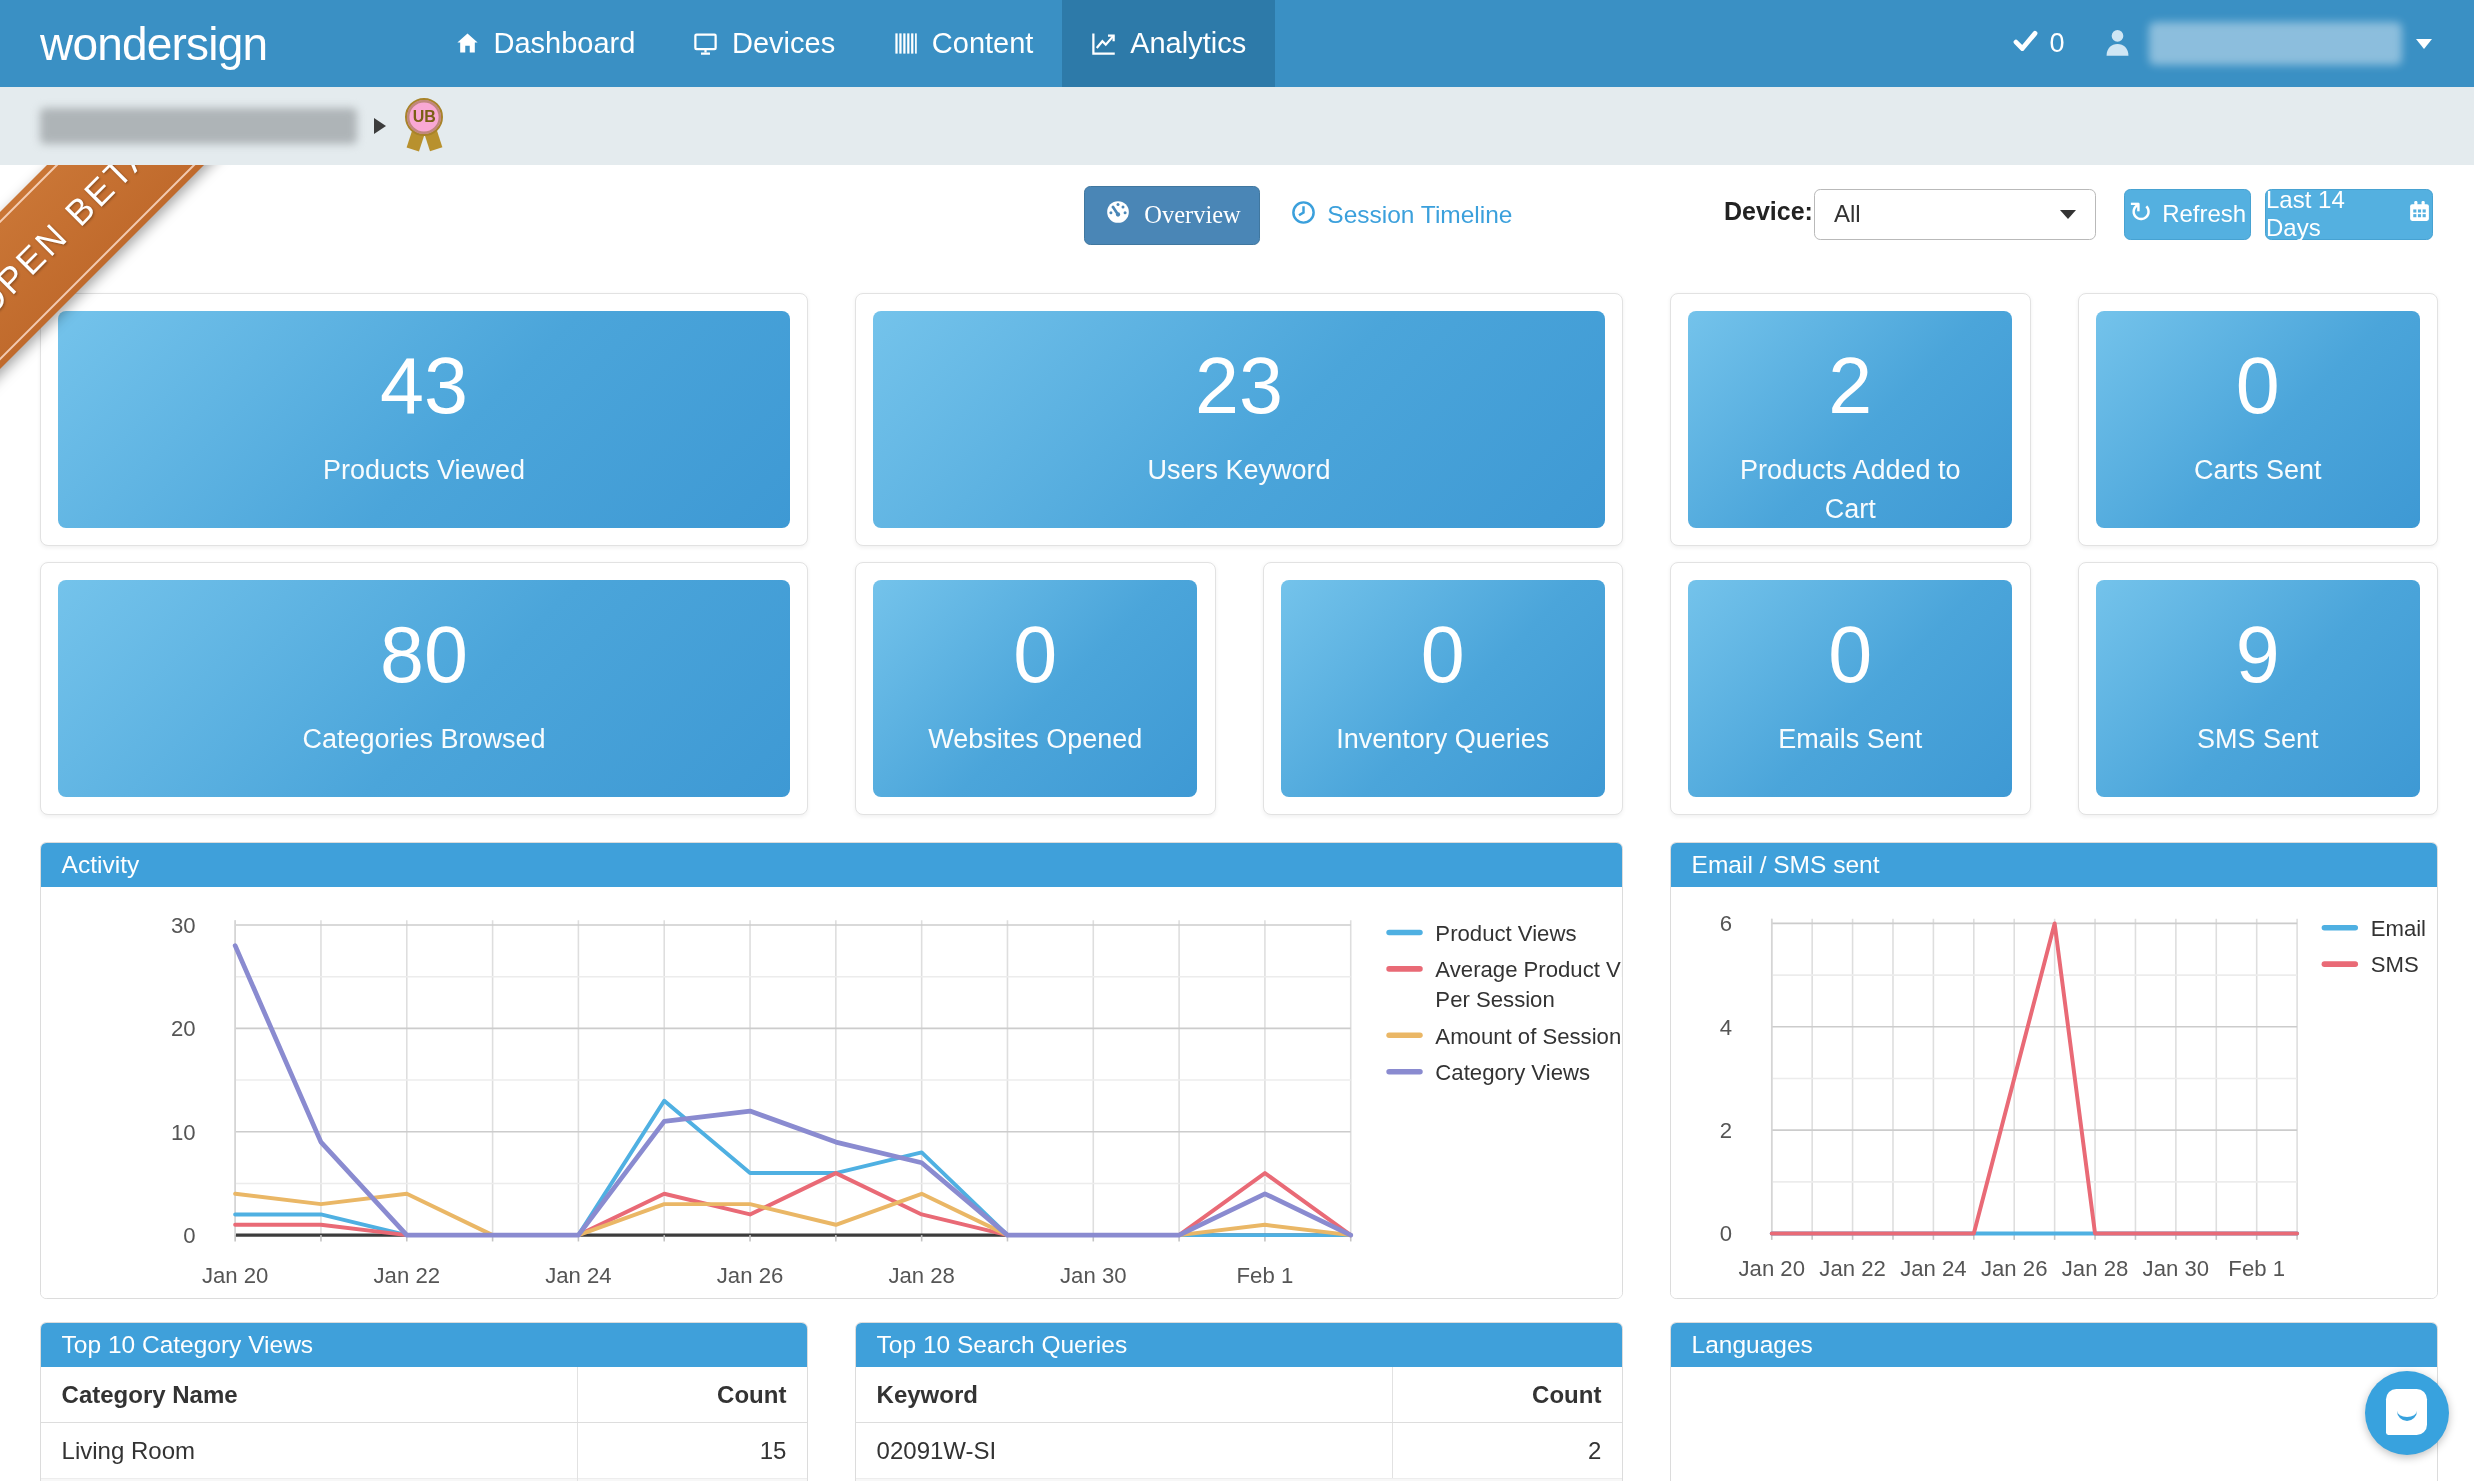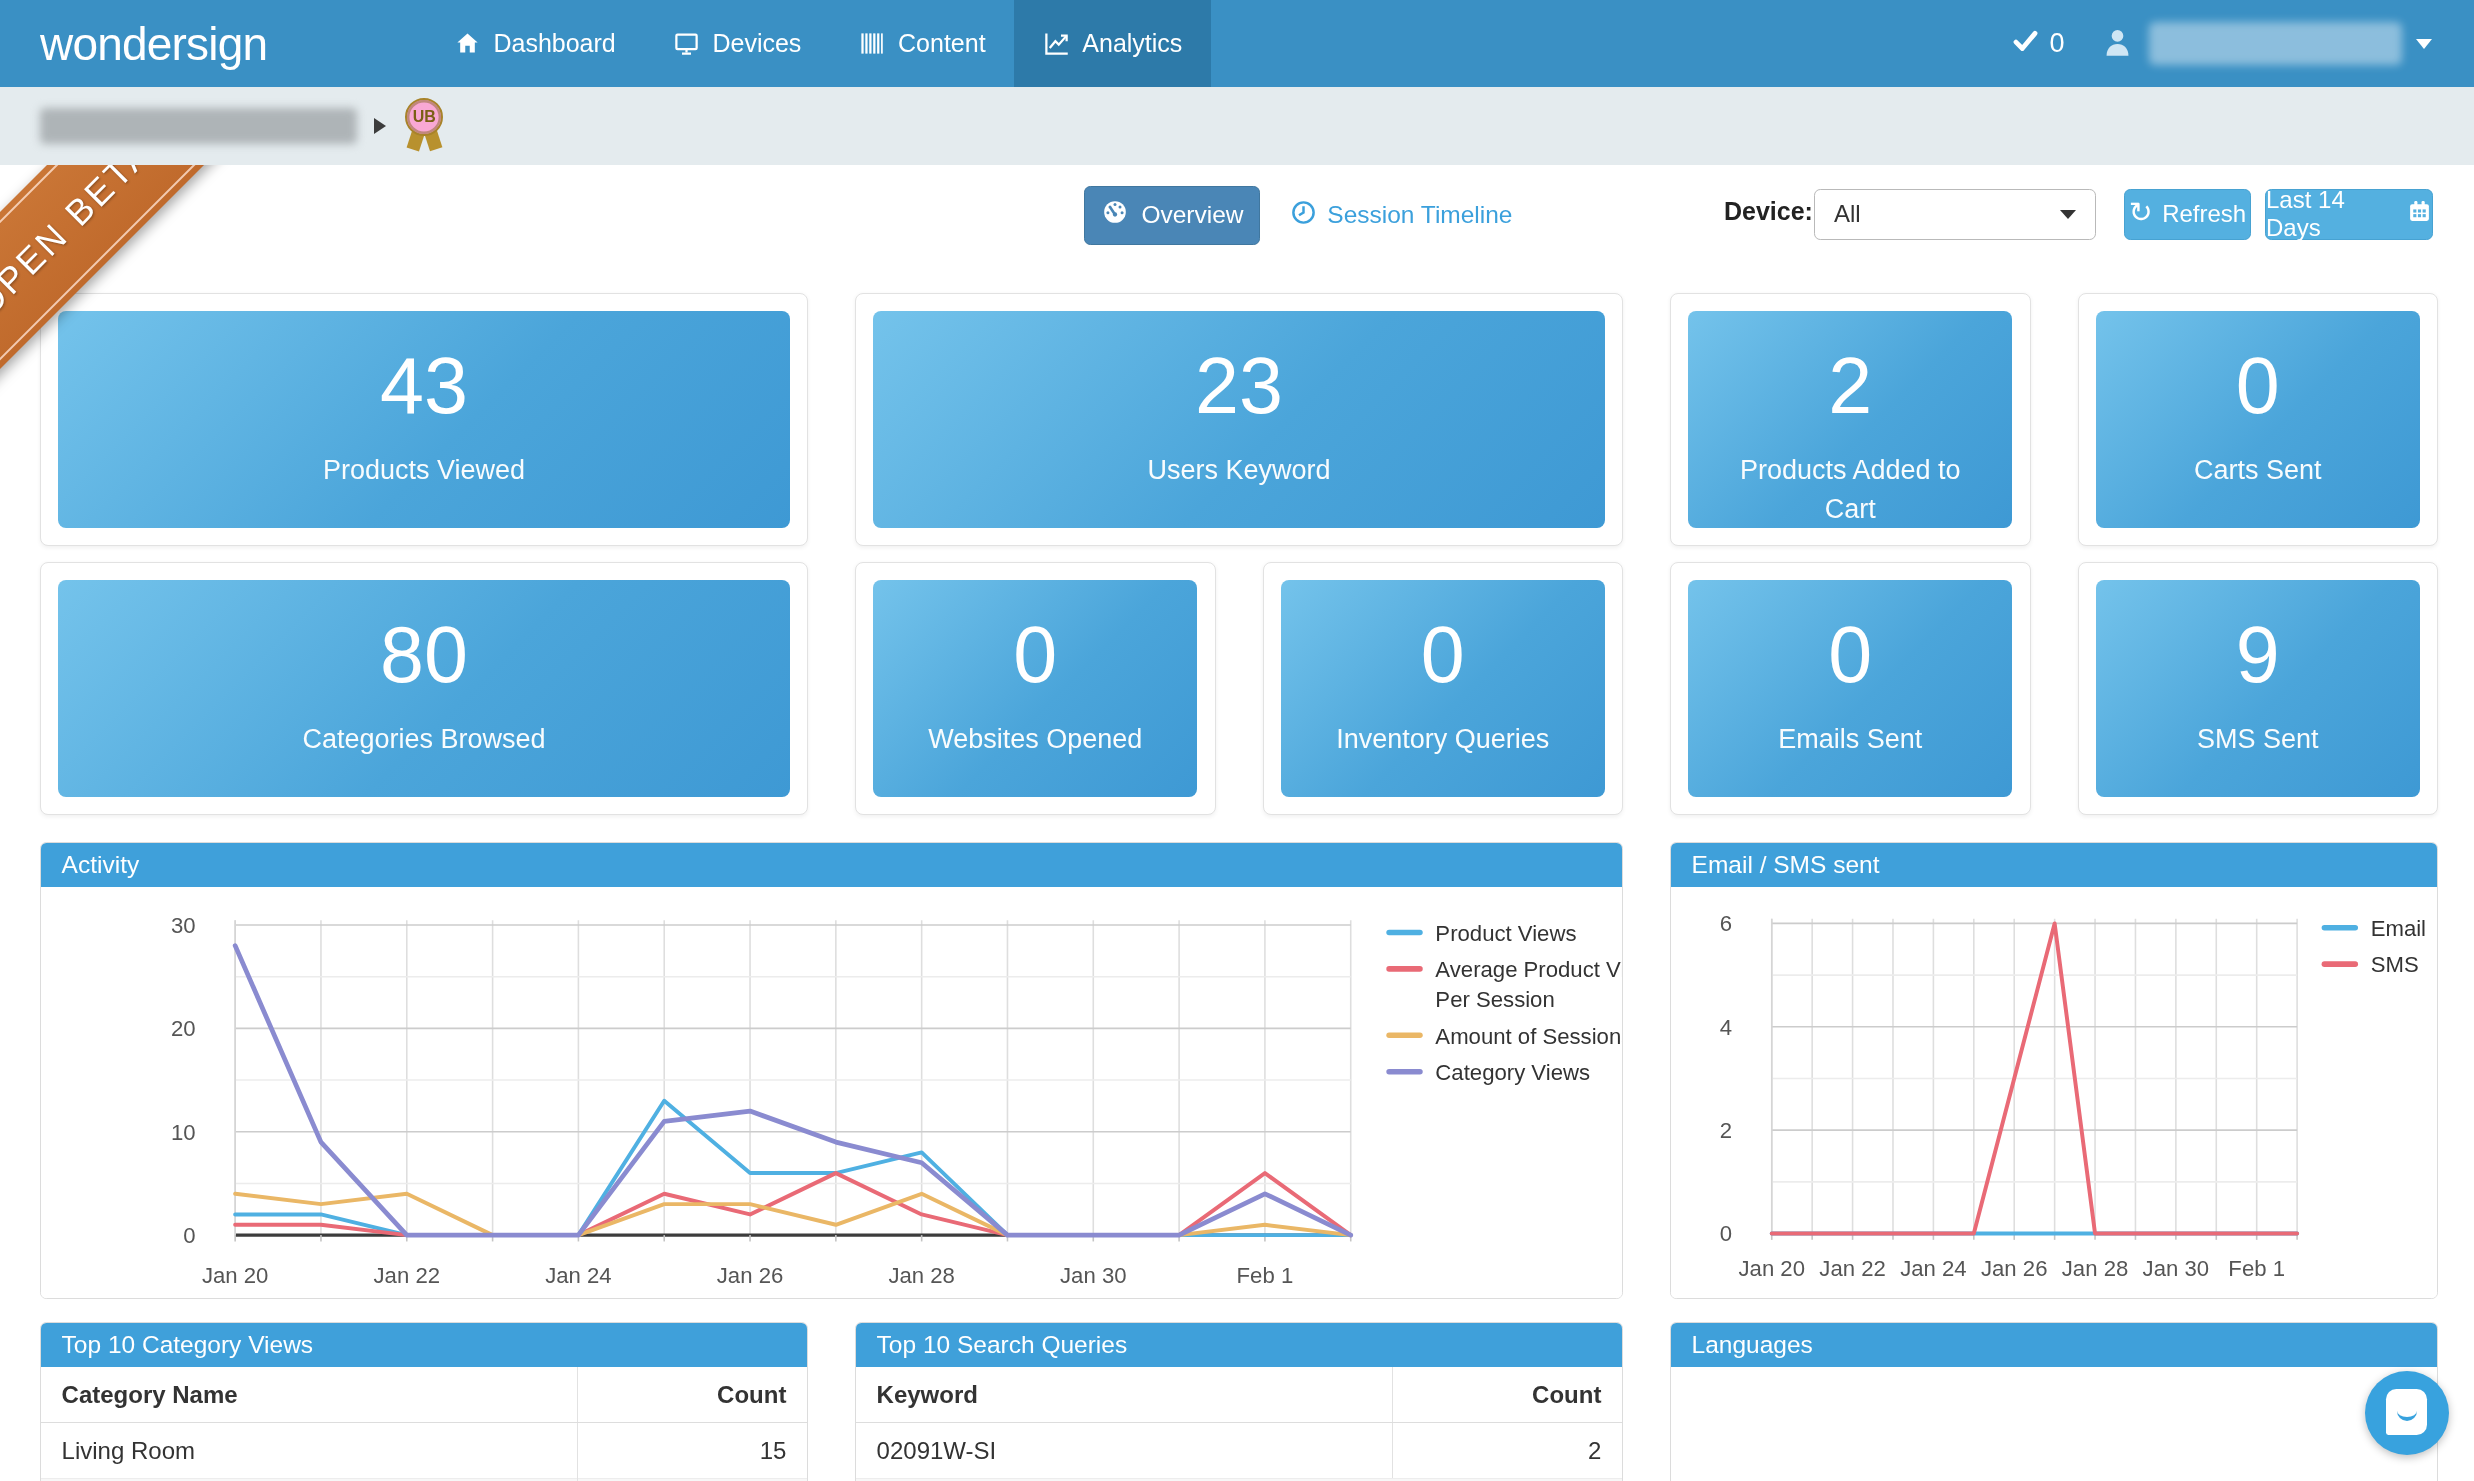--- a/index.html
+++ b/index.html
@@ -15,21 +15,21 @@
     position:absolute; top:0; left:0; right:0; height:87px;
     background:#3a90c4; display:flex; align-items:stretch; z-index:20;
   }
   .brand {
     align-self:center; margin-left:40px; color:#fff;
     font-size:46px; font-weight:500; letter-spacing:-0.8px;
   }
   .nav-items { display:flex; margin-left:158px; align-items:stretch; }
   .nav-item {
     display:flex; align-items:center; gap:12.7px; padding:0 28.5px;
-    color:#fff; font-size:25px; cursor:pointer;
+    color:#fff; font-size:29px; cursor:pointer;
   }
   .nav-item.active { background:#2d7aa9; }
   .nav-item svg { display:block; }
   .nav-right { margin-left:auto; margin-right:43px; display:flex; align-items:center; gap:35px; }
   .check-group { display:flex; align-items:center; gap:11px; color:#fff; font-size:27px; }
   .user-group { display:flex; align-items:center; gap:14.2px; }
   .user-blur {
     width:253px; height:43px; border-radius:6.3px;
     background:rgba(255,255,255,.42); filter:blur(4px);
   }
@@ -82,20 +82,21 @@
     color:#fff; font-size:36px; letter-spacing:3.2px;
     text-shadow:0 1.6px 2.4px rgba(0,0,0,.3);
   }
   
   .toolbar { position:absolute; top:20.6px; left:0; right:0; height:60px; }
   .btn-overview {
     position:absolute; left:1084px; top:0; width:176px; height:59px;
     background:#4a86b6; border:0.8px solid #40779f; border-radius:6.3px;
     color:#fff; font-size:24.5px; display:flex; align-items:center; justify-content:center; gap:11px;
     cursor:pointer;
+    font-family:Liberation Serif, serif;
   }
   .link-session {
     position:absolute; left:1290px; top:0; height:59px;
     display:flex; align-items:center; gap:10.3px;
     color:#3ba0dc; font-size:24.5px; cursor:pointer;
   }
   .device-label { position:absolute; left:1724px; top:11px; font-size:25px; font-weight:bold; color:#222; }
   .device-select {
     position:absolute; left:1814px; top:3.2px; width:282px; height:51px;
     background:#fff; border:0.8px solid #b9b9b9; border-radius:6.3px;

